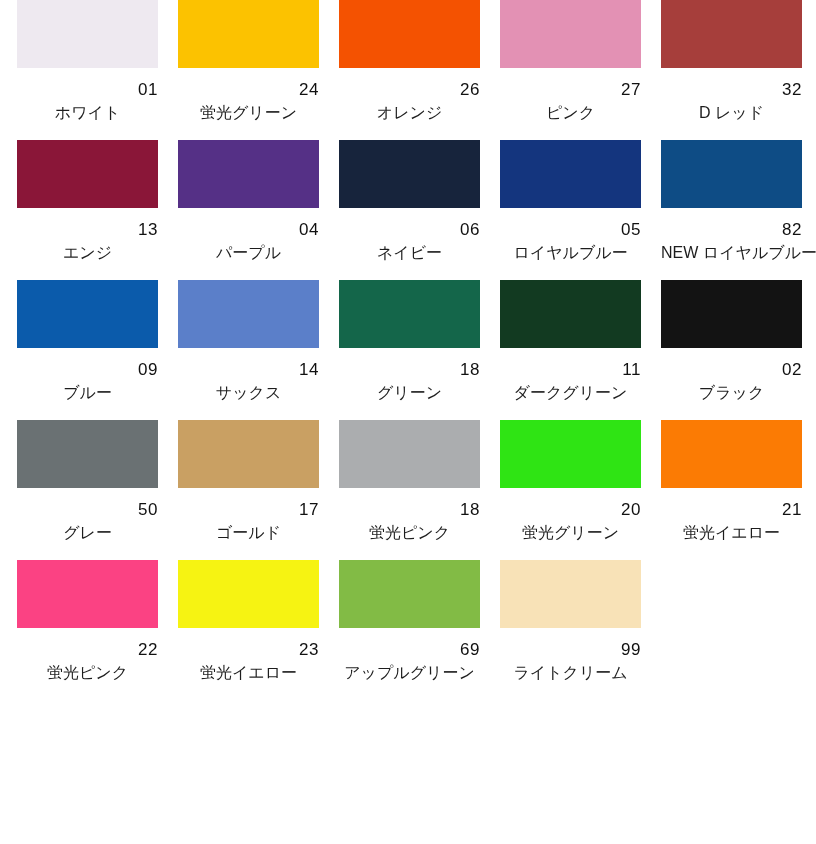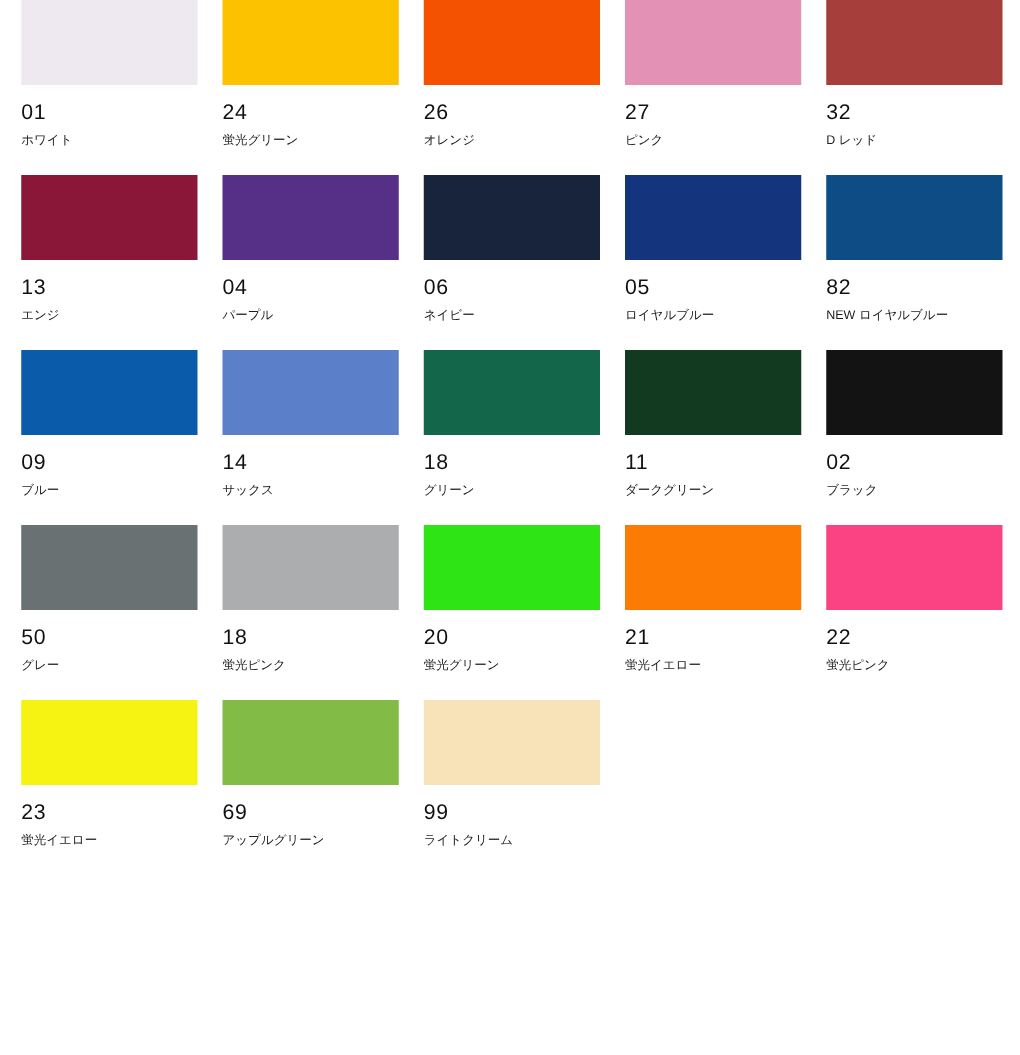--- a/index.html
+++ b/index.html
@@ -30,31 +30,31 @@
     height: 140px;
     display: block;
   }
   .swatch-chip {
     width: 141px;
     height: 68px;
     display: block;
   }
   .swatch-code {
     display: block;
-    text-align: left;
+    text-align: right;
     font-size: 17px;
     line-height: 19px;
     letter-spacing: 0.5px;
     color: #111111;
     margin-top: 12px;
   }
   .swatch-label {
     display: block;
-    text-align: left;
-    font-size: 10px;
+    text-align: center;
+    font-size: 16px;
     line-height: 18px;
     color: #1d1d1d;
     margin-top: 5px;
     white-space: nowrap;
   }
 </style>
 </head>
 <body>
 
 <div id="color-chart">
@@ -132,20 +132,25 @@
       <div class="swatch-chip" style="background: rgb(19, 19, 19);"></div>
       <span class="swatch-code">02</span>
       <span class="swatch-label">ブラック</span>
     </div>
     <div class="swatch-cell">
       <div class="swatch-chip" style="background: rgb(106, 113, 115);"></div>
       <span class="swatch-code">50</span>
       <span class="swatch-label">グレー</span>
     </div>
     <div class="swatch-cell">
+      <div class="swatch-chip" style="background: rgb(201, 160, 99);"></div>
+      <span class="swatch-code">17</span>
+      <span class="swatch-label">ゴールド</span>
+    </div>
+    <div class="swatch-cell">
       <div class="swatch-chip" style="background: rgb(171, 173, 175);"></div>
       <span class="swatch-code">18</span>
       <span class="swatch-label">蛍光ピンク</span>
     </div>
     <div class="swatch-cell">
       <div class="swatch-chip" style="background: rgb(47, 228, 20);"></div>
       <span class="swatch-code">20</span>
       <span class="swatch-label">蛍光グリーン</span>
     </div>
     <div class="swatch-cell">

